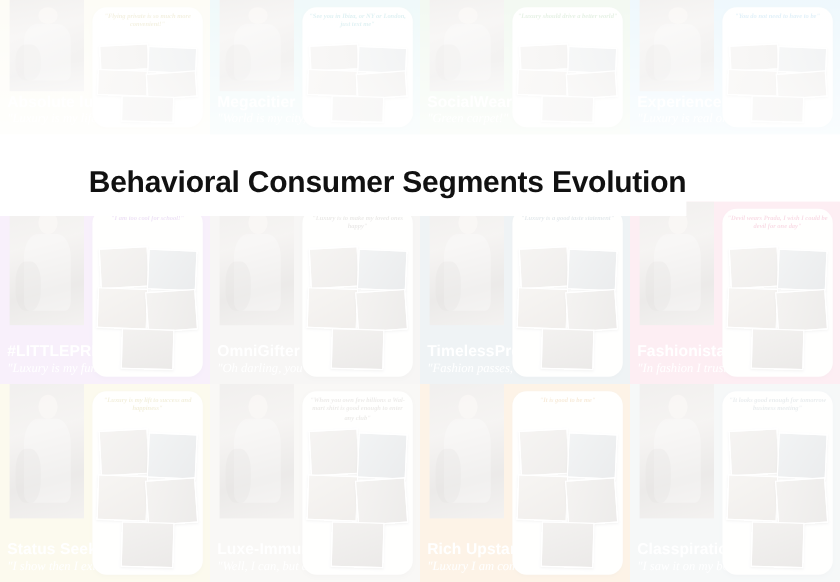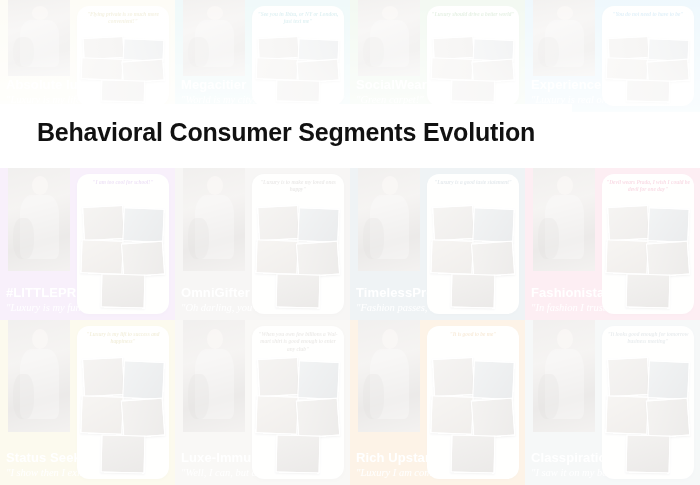--- a/index.html
+++ b/index.html
@@ -135,27 +135,27 @@
   .p1 { left: 2%;  top: 2%;  width: 46%; height: 30%; transform: rotate(-3deg);  background: linear-gradient(140deg,#cfc8c0,#b3aba3); }
   .p2 { left: 50%; top: 4%;  width: 46%; height: 30%; transform: rotate(2.5deg); background: linear-gradient(120deg,#bfc6c9,#9aa2a8); }
   .p3 { left: 0%;  top: 34%; width: 48%; height: 30%; transform: rotate(2deg);   background: linear-gradient(150deg,#d5ccc2,#b8ada1); }
   .p4 { left: 49%; top: 36%; width: 48%; height: 30%; transform: rotate(-4deg);  background: linear-gradient(110deg,#c9c3bb,#a7a099); }
   .p5 { left: 24%; top: 66%; width: 50%; height: 30%; transform: rotate(1.5deg); background: linear-gradient(160deg,#c3bcb4,#9e968f); }
 
   
   #title-band {
     position: absolute;
     left: 0;
-    top: 104px;
+    top: 124px;
     width: 572px;
     height: 56px;
     background: #ffffff;
     display: flex;
     align-items: center;
-    justify-content: center;
+    justify-content: flex-end;
     z-index: 5;
   }
   #main-title {
     font-family: "Liberation Sans", sans-serif;
     font-weight: bold;
     font-size: 25px;
     color: #111111;
     letter-spacing: -0.2px;
     white-space: nowrap;
   }

